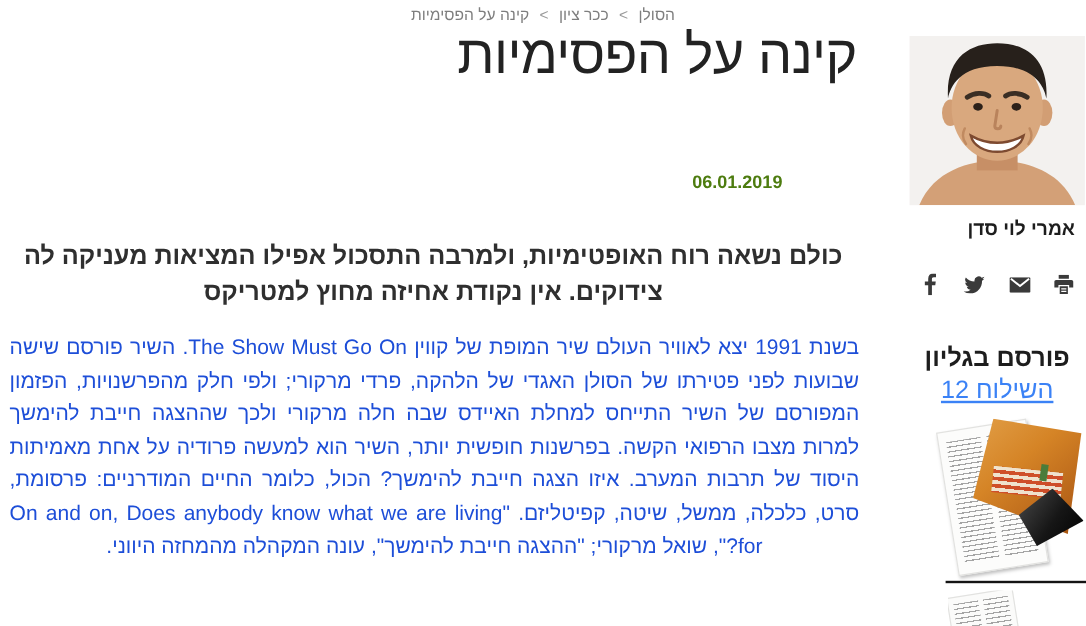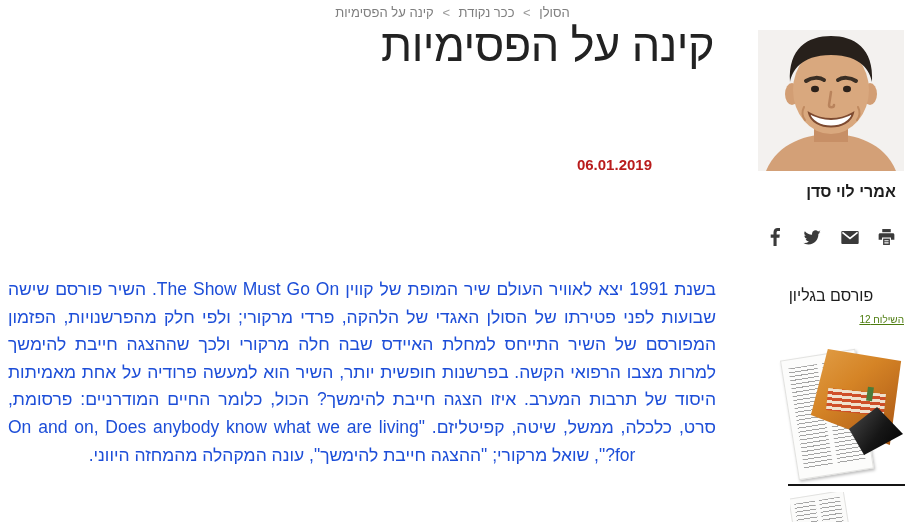--- a/index.html
+++ b/index.html
@@ -16,22 +16,22 @@
   }
   .breadcrumb .crumb { cursor:pointer; }
   .breadcrumb .sep { margin:0 5px; color:#9a9a9a; }
 
   .main-title {
     position:absolute; top:20px; left:8px; width:706px;
     text-align:right; font-size:45px; line-height:52px;
     color:#222; font-weight:400; letter-spacing:-0.5px;
   }
   .article-date {
-    position:absolute; top:156px; right:253px;
-    font-size:15px; font-weight:700; color:#b91c1c;
+    position:absolute; top:144px; right:253px;
+    font-size:15px; font-weight:700; color:#4d7c0f;
   }
   .subtitle {
     position:absolute; top:199px; left:8px; width:706px;
     text-align:center; font-size:21px; line-height:30px;
     font-weight:700; color:#2f2f2f;
   }
   .body-text {
     position:absolute; top:276px; left:8px; width:708px;
     font-size:17.5px; line-height:27.6px; color:#1d4ed8;
     text-align:justify; text-align-last:center; direction:rtl;
@@ -49,25 +49,25 @@
   .share-row {
     position:absolute; left:760px; top:227px; width:142px;
     display:flex; direction:ltr; justify-content:space-between;
     align-items:center; padding:0 5px;
   }
   .share-btn { width:20px; height:20px; display:flex; align-items:center; justify-content:center; cursor:pointer; }
   .share-btn svg { fill:#3a3a3a; }
 
   .issue-heading {
     position:absolute; left:758px; top:287px; width:146px;
-    text-align:center; font-size:16px; font-weight:400; color:#1d1d1d;
+    text-align:center; font-size:21px; font-weight:700; color:#1d1d1d;
   }
   .issue-link {
     position:absolute; left:758px; top:314px; width:146px;
-    text-align:right; font-size:10px; color:#4d7c0f;
+    text-align:center; font-size:21px; color:#3b82f6;
     text-decoration:underline; cursor:pointer;
   }
 
   
   .mockup { position:absolute; left:789px; top:347px; width:116px; height:136px; cursor:pointer; }
   .mag-page {
     position:absolute; left:0; top:7px; width:76px; height:121px;
     background:#fcfcfb; border:1px solid #e2e2e0;
     transform:rotate(-9deg);
     box-shadow:1px 2px 3px rgba(0,0,0,.25);
@@ -113,27 +113,28 @@
   }
 </style>
 </head>
 <body>
 
 <div class="page">
 
   <nav class="breadcrumb">
     <span class="crumb">הסולן</span>
     <span class="sep">&gt;</span>
-    <span class="crumb">ככר נקודת</span>
+    <span class="crumb">ככר ציון</span>
     <span class="sep">&gt;</span>
     <span class="crumb">קינה על הפסימיות</span>
   </nav>
 
   <h1 class="main-title">קינה על הפסימיות</h1>
   <div class="article-date">06.01.2019</div>
+  <h2 class="subtitle">כולם נשאה רוח האופטימיות, ולמרבה התסכול אפילו המציאות מעניקה לה צידוקים. אין נקודת אחיזה מחוץ למטריקס</h2>
   <p class="body-text">בשנת 1991 יצא לאוויר העולם שיר המופת של קווין The Show Must Go On. השיר פורסם שישה שבועות לפני פטירתו של הסולן האגדי של הלהקה, פרדי מרקורי; ולפי חלק מהפרשנויות, הפזמון המפורסם של השיר התייחס למחלת האיידס שבה חלה מרקורי ולכך שההצגה חייבת להימשך למרות מצבו הרפואי הקשה. בפרשנות חופשית יותר, השיר הוא למעשה פרודיה על אחת מאמיתות היסוד של תרבות המערב. איזו הצגה חייבת להימשך? הכול, כלומר החיים המודרניים: פרסומת, סרט, כלכלה, ממשל, שיטה, קפיטליזם. "On and on, Does anybody know what we are living for?", שואל מרקורי; "ההצגה חייבת להימשך", עונה המקהלה מהמחזה היווני.</p>
 
   <div class="author-photo">
     <svg width="146" height="141" viewBox="0 0 146 141">
       <rect width="146" height="141" fill="#f3f1ef"></rect>
       <path d="M8 141 C20 112 50 104 73 104 C96 104 126 112 138 141 Z" fill="#d3a077"></path>
       <rect x="56" y="82" width="34" height="30" fill="#c78f66"></rect>
       <ellipse cx="34" cy="64" rx="7" ry="11" fill="#d29e74"></ellipse>
       <ellipse cx="112" cy="64" rx="7" ry="11" fill="#d29e74"></ellipse>
       <ellipse cx="73" cy="60" rx="38" ry="44" fill="#d9a87e"></ellipse>

